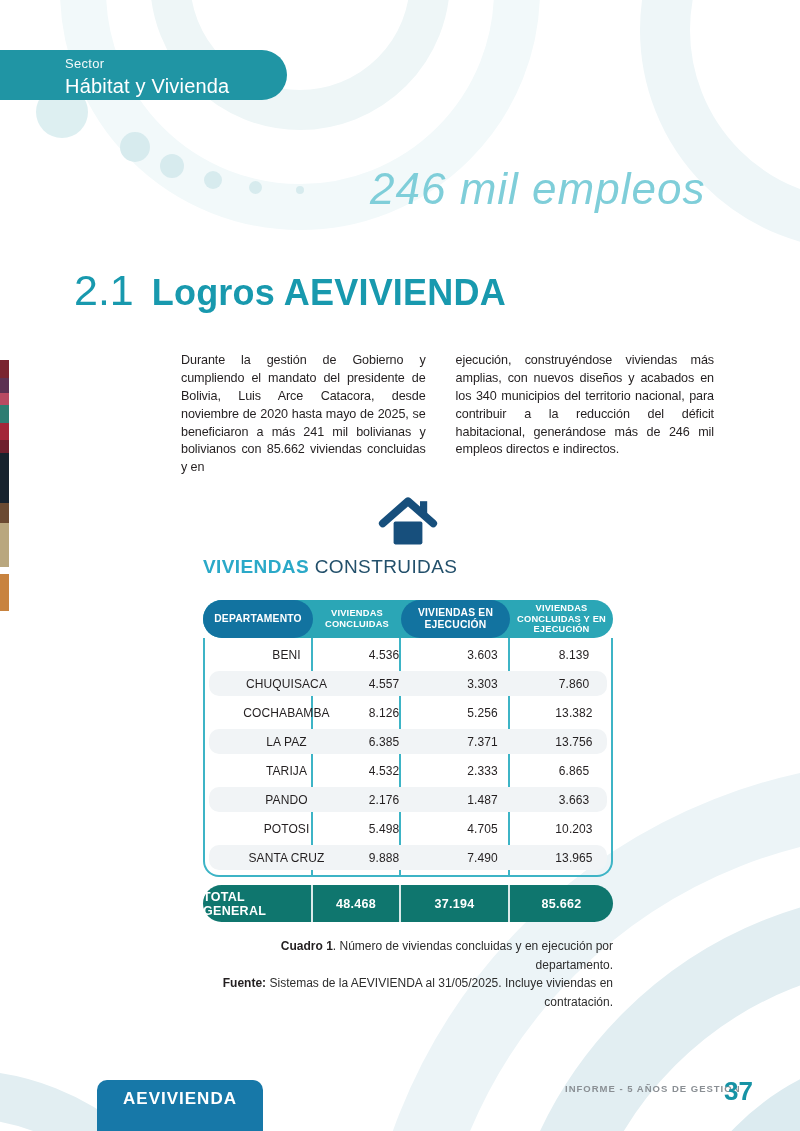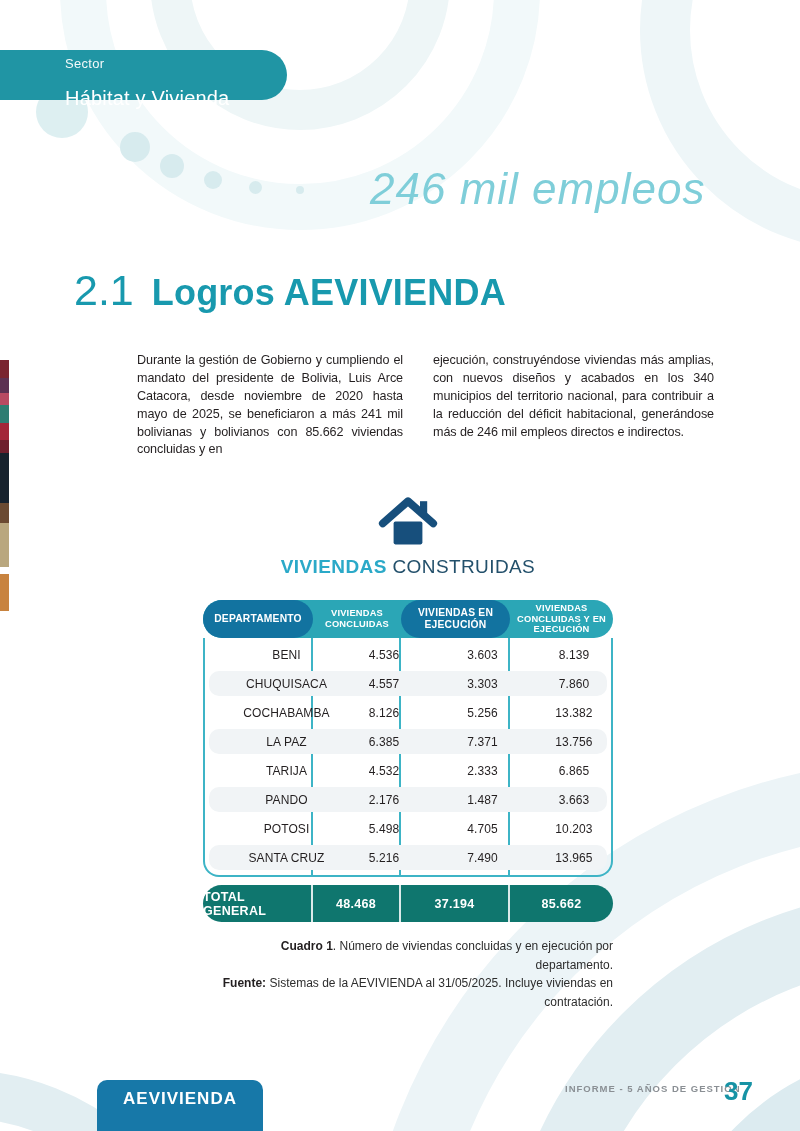--- a/index.html
+++ b/index.html
@@ -22,43 +22,43 @@
   .dot.d2{left:120px;top:132px;width:30px;height:30px;}
   .dot.d3{left:160px;top:154px;width:24px;height:24px;}
   .dot.d4{left:204px;top:171px;width:18px;height:18px;}
   .dot.d5{left:249px;top:181px;width:13px;height:13px;}
   .dot.d6{left:296px;top:186px;width:8px;height:8px;}
 
   
   .sector-banner{position:absolute;left:0;top:50px;width:287px;height:50px;background:#2095a4;
     border-radius:0 26px 26px 0;color:#ffffff;padding:6px 0 0 65px;box-sizing:border-box;z-index:3;}
   .sector-label{font-size:13px;font-weight:300;letter-spacing:.3px;opacity:.95;}
-  .sector-title{font-size:20px;font-weight:500;letter-spacing:.2px;margin-top:16px;}
+  .sector-title{font-size:20px;font-weight:500;letter-spacing:.2px;margin-top:4px;}
 
   
   .photo-strip{position:absolute;left:0;top:360px;width:9px;z-index:3;display:flex;flex-direction:column;}
 
   
   .headline{position:absolute;left:370px;top:164px;width:352px;text-align:left;
     font-size:44px;font-style:italic;font-weight:400;color:#7fced9;letter-spacing:1px;white-space:nowrap;}
 
   
   .section-heading{position:absolute;left:74px;top:266px;display:flex;align-items:baseline;gap:18px;color:#1899ae;}
   .section-number{font-size:43px;font-weight:300;}
   .section-title{font-size:36px;font-weight:600;letter-spacing:.2px;}
 
   
   .cols{position:absolute;left:137px;top:352px;width:577px;display:flex;gap:30px;}
   .col{margin:0;font-size:12.6px;line-height:1.42;color:#231f20;text-align:justify;letter-spacing:-.1px;}
-  .col.left{width:266px;}
+  .col.left{width:266px;margin-left:44px;}
   .col.right{width:281px;}
 
   
   .house-wrap{position:absolute;left:378px;top:494px;width:60px;height:54px;}
-  .table-title{position:absolute;left:203px;top:556px;width:410px;text-align:center;font-size:19px;letter-spacing:.4px;}
+  .table-title{position:absolute;left:203px;top:556px;width:410px;font-size:19px;letter-spacing:.4px;}
   .table-title .accent{color:#2ba9c8;font-weight:700;}
   .table-title .rest{color:#23506b;font-weight:500;}
 
   
   .table-block{position:absolute;left:203px;top:600px;width:410px;}
   .thead{display:grid;grid-template-columns:110px 88px 109px 103px;height:38px;background:#2ba6b6;
     border-radius:19px;color:#fff;font-weight:700;}
   .thcell{display:flex;align-items:center;justify-content:center;text-align:center;
     font-size:9.3px;line-height:1.15;letter-spacing:.2px;padding:0 4px;box-sizing:border-box;}
   .thcell.pill{background:#1273a0;border-radius:19px;font-size:10.3px;}
@@ -198,21 +198,21 @@
           <div class="tcell">3.663</div>
         </div>
         <div class="trow">
           <div class="tcell">POTOSI</div>
           <div class="tcell">5.498</div>
           <div class="tcell">4.705</div>
           <div class="tcell">10.203</div>
         </div>
         <div class="trow alt">
           <div class="tcell">SANTA CRUZ</div>
-          <div class="tcell">5.216</div>
+          <div class="tcell">9.888</div>
           <div class="tcell">7.490</div>
           <div class="tcell">13.965</div>
         </div>
       </div>
     <div class="total-row">
       <div class="total-cell">TOTAL GENERAL</div>
       <div class="total-cell">48.468</div>
       <div class="total-cell">37.194</div>
       <div class="total-cell">85.662</div>
     </div>

